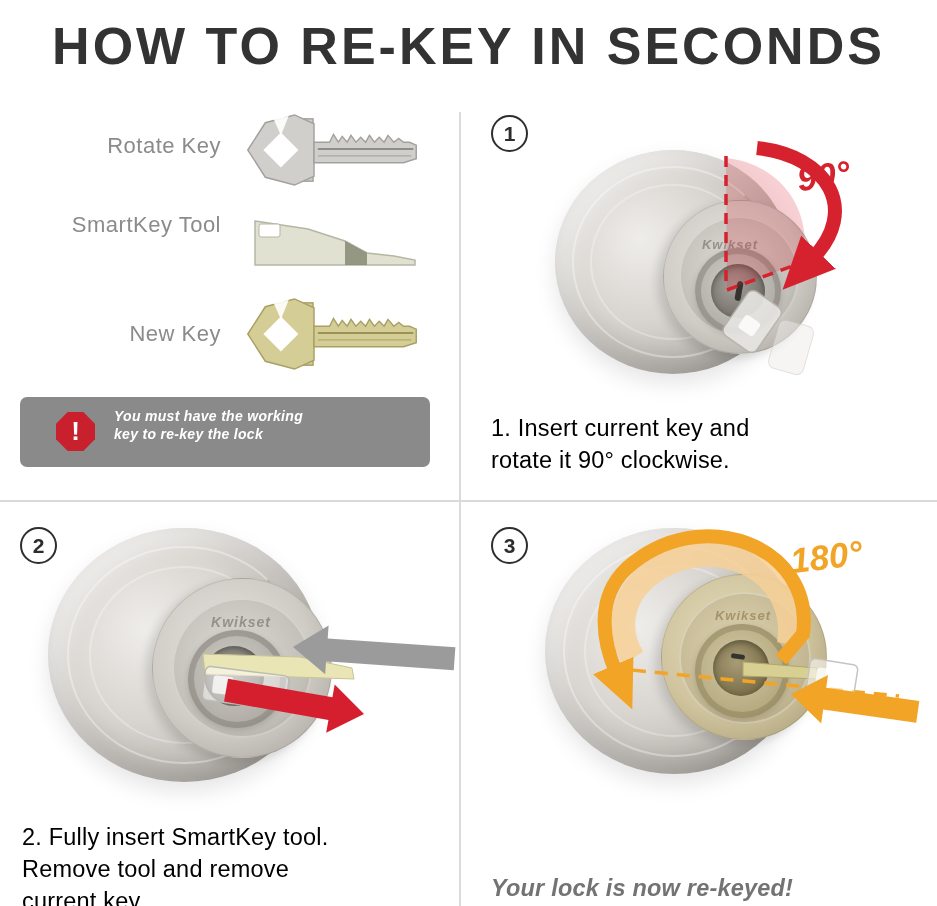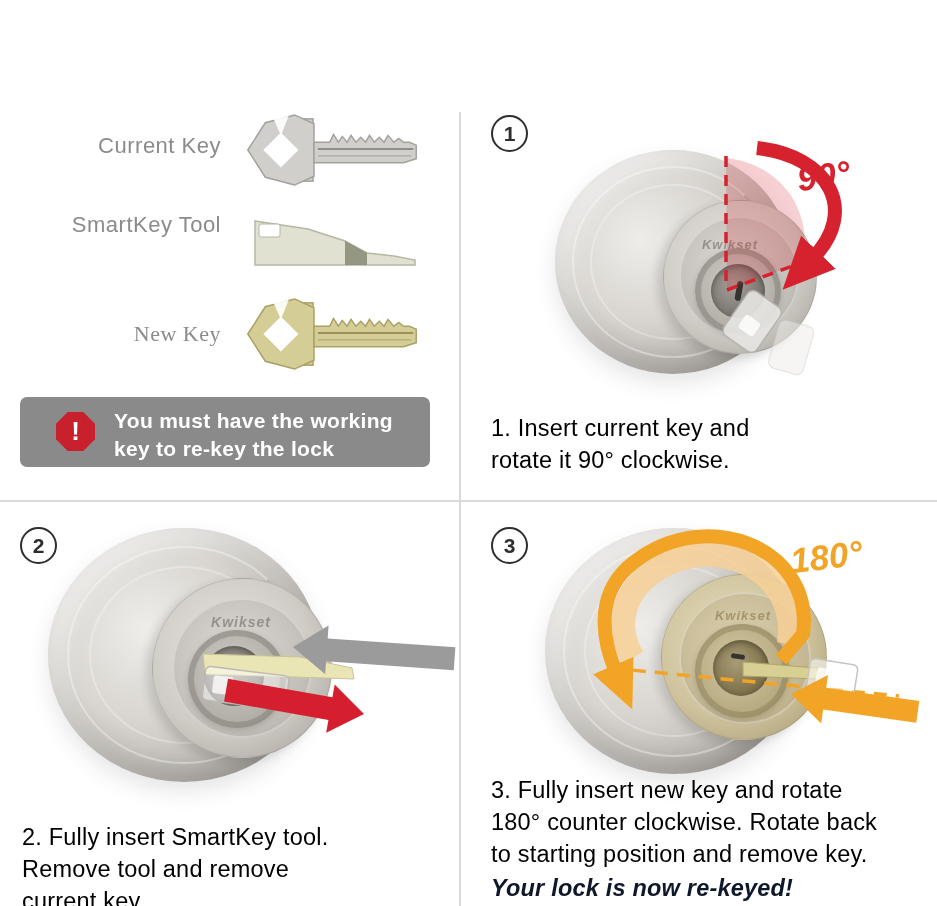--- a/index.html
+++ b/index.html
@@ -9,51 +9,51 @@
   
   .title{position:absolute;left:0;top:16px;width:937px;text-align:center;
          font-size:52px;font-weight:800;letter-spacing:3px;color:#333333;}
 
   
   .div-h{position:absolute;left:0;top:500px;width:937px;height:2px;background:#dadada;}
   .div-v{position:absolute;left:459px;top:112px;width:2px;height:794px;background:#dadada;}
 
   
   .legend-label{position:absolute;width:206px;text-align:right;font-size:22px;color:#8b8b8b;letter-spacing:.5px;}
-  .lab1{left:15px;top:133px;} .lab2{left:15px;top:212px;} .lab3{left:15px;top:321px;font-family:Liberation Serif, serif;}
+  .lab1{left:15px;top:133px;} .lab2{left:15px;top:212px;} .lab3{left:15px;top:321px;}
   .keyicon{position:absolute;}
   .ki1{left:240px;top:110px;width:185px;height:80px;}
   .ki2{left:250px;top:213px;width:172px;height:58px;}
   .ki3{left:240px;top:294px;width:185px;height:80px;}
   .key-silver .kbody{fill:#d0cfcc;stroke:#a3a19d;stroke-width:1.5;}
   .key-silver .kline{stroke:#8f8d89;}
   .key-brass  .kbody{fill:#d5cd96;stroke:#a9a065;stroke-width:1.5;}
   .key-brass  .kline{stroke:#9c9255;}
   .tool-body{fill:#e0e1d1;stroke:#b5b6a4;stroke-width:1.5;}
 
   
   .warnbox{position:absolute;left:20px;top:397px;width:410px;height:70px;background:#8a8a8a;border-radius:7px;}
   .octagon{position:absolute;left:36px;top:15px;width:39px;height:39px;background:#c8202c;
            clip-path:polygon(30% 0,70% 0,100% 30%,100% 70%,70% 100%,30% 100%,0 70%,0 30%);
            display:flex;align-items:center;justify-content:center;color:#fff;font-weight:bold;font-size:26px;}
-  .warntext{position:absolute;left:94px;top:10px;color:#ffffff;font-size:21px;font-weight:bold;
-            line-height:1.32;white-space:pre-line;letter-spacing:.3px;}
+  .warntext{position:absolute;left:94px;top:10px;color:#ffffff;font-size:14px;font-weight:bold;
+            font-style:italic;line-height:1.32;white-space:pre-line;letter-spacing:.3px;}
 
   
   .badge{position:absolute;width:33px;height:33px;border:2.5px solid #2e2e2e;border-radius:50%;
          display:flex;align-items:center;justify-content:center;font-size:21px;font-weight:bold;color:#2e2e2e;
          background:#fff;z-index:6;}
   .b1{left:491px;top:115px;} .b2{left:20px;top:527px;} .b3{left:491px;top:527px;}
 
   
   .caption{position:absolute;font-size:23.5px;color:#000000;line-height:1.36;white-space:pre-line;letter-spacing:.2px;}
   .cap1{left:491px;top:413px;width:420px;}
   .cap2{left:22px;top:822px;width:430px;}
   .cap3{left:491px;top:775px;width:440px;}
-  .cap3b{left:491px;top:873px;width:440px;font-size:23.5px;color:#0f172a;font-weight:bold;font-style:italic;}
+  .cap3b{left:491px;top:873px;width:440px;font-size:23.5px;color:#737373;font-weight:bold;font-style:italic;}
 
   
   .angle{position:absolute;font-weight:bold;font-style:italic;transform:rotate(-7deg);font-size:35px;z-index:7;}
   .a90{left:797px;top:156px;color:#d5222e;}
   .a180{left:790px;top:537px;color:#f2a427;}
 
   
   .lock{position:absolute;text-decoration:underline;}
   .lock div{position:absolute;border-radius:50%;}
   .lk-outer{background:radial-gradient(circle at 36% 40%,#efedea 0%,#d8d5d0 40%,#bcb8b2 68%,#9a958e 88%,#87827b 100%);
@@ -113,25 +113,26 @@
   .ov{position:absolute;z-index:5;}
   .ov1{left:461px;top:112px;}
   .ov2{left:0;top:502px;}
   .ov3{left:461px;top:502px;}
 </style>
 </head>
 <body>
 
 <div class="canvas">
 
+  <div class="title">HOW TO RE-KEY IN SECONDS</div>
 
   <div class="div-h"></div>
   <div class="div-v"></div>
 
-  <div class="legend-label lab1">Current Key</div>
+  <div class="legend-label lab1">Rotate Key</div>
   <svg class="keyicon ki1 key-silver" viewBox="0 0 190 82">
     <rect class="kbody" x="62" y="9" width="13" height="64" fill="rgba(0,0,0,.08)" stroke="none"></rect>
     <path class="kbody" d="M8,41 L26,13 L56,5 L76,14 L76,68 L56,77 L26,69 Z"></path>
     <path class="kbody" d="M76,33 L92,33 L96,25 L101,33 L105,27 L110,33 L114,26 L119,33 L124,28 L129,33 L133,26 L138,33 L143,28 L148,33 L152,26 L158,33 L163,29 L168,33 L174,33 L181,36 L181,50 L168,54 L76,54 Z"></path>
     <path d="M24,41 L42,23 L60,41 L42,59 Z" fill="#ffffff"></path>
     <path d="M34,8 L42,26 L50,6 Z" fill="#ffffff" opacity="0.9"></path>
     <line class="kline" x1="80" y1="40" x2="178" y2="40" stroke-width="2"></line>
     <line class="kline" x1="80" y1="47" x2="176" y2="47" stroke-width="1.4" opacity="0.6"></line>
   </svg>
 
@@ -251,18 +252,15 @@
     <g transform="translate(350,156) rotate(9)">
       <rect x="0" y="0" width="48" height="32" rx="5" fill="rgba(255,255,255,0.55)" stroke="#c6c4bf" stroke-width="1.5"></rect>
       <rect x="8" y="8" width="16" height="16" rx="3" fill="rgba(255,255,255,0.75)"></rect>
     </g>
     <g transform="translate(330,192) rotate(8)">
       <path d="M0,0 L34,-24 L34,-11 L128,-11 L128,11 L34,11 L34,25 Z" fill="#f2a427"></path>
     </g>
   </svg>
 
   <div class="angle a180">180°</div>
-  <div class="caption cap3">3. Fully insert new key and rotate
-180° counter clockwise. Rotate back
-to starting position and remove key.</div>
   <div class="caption cap3b">Your lock is now re-keyed!</div>
 
 </div>
 
 </body></html>

